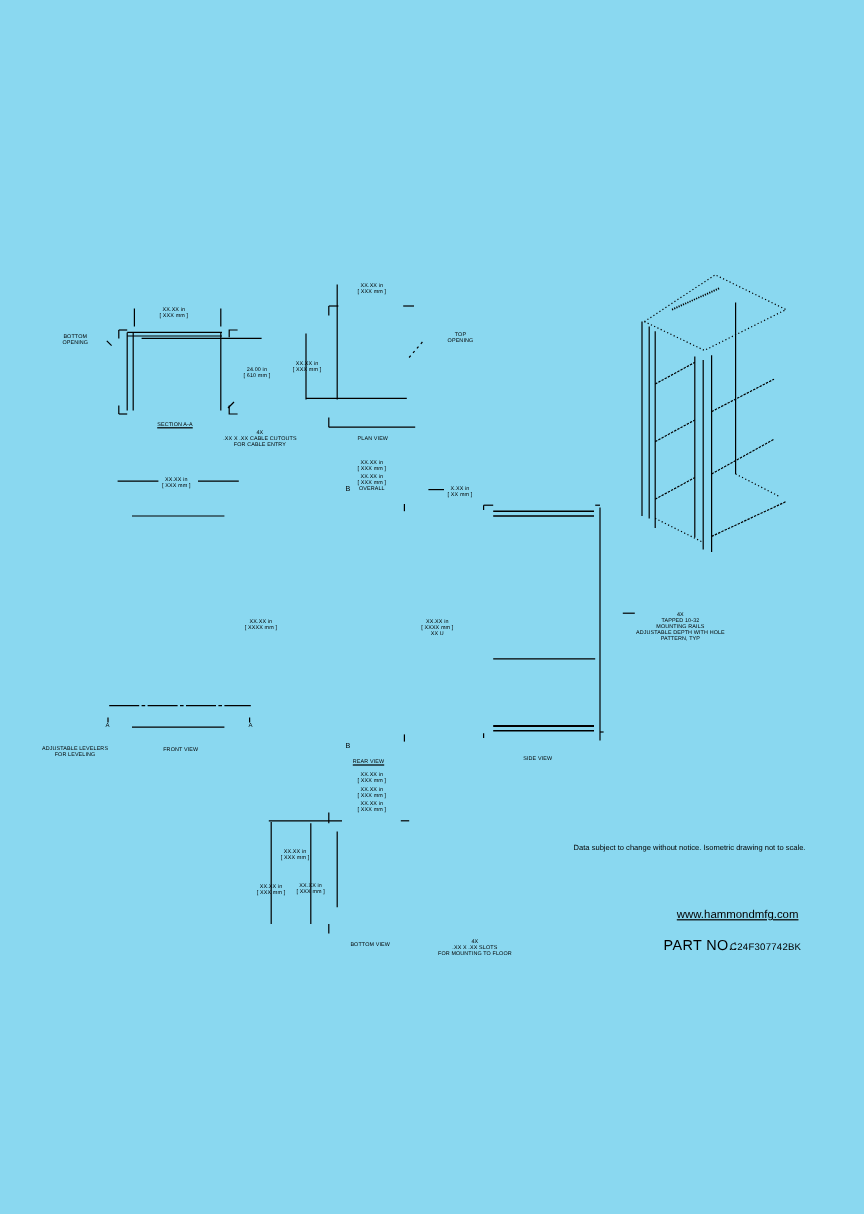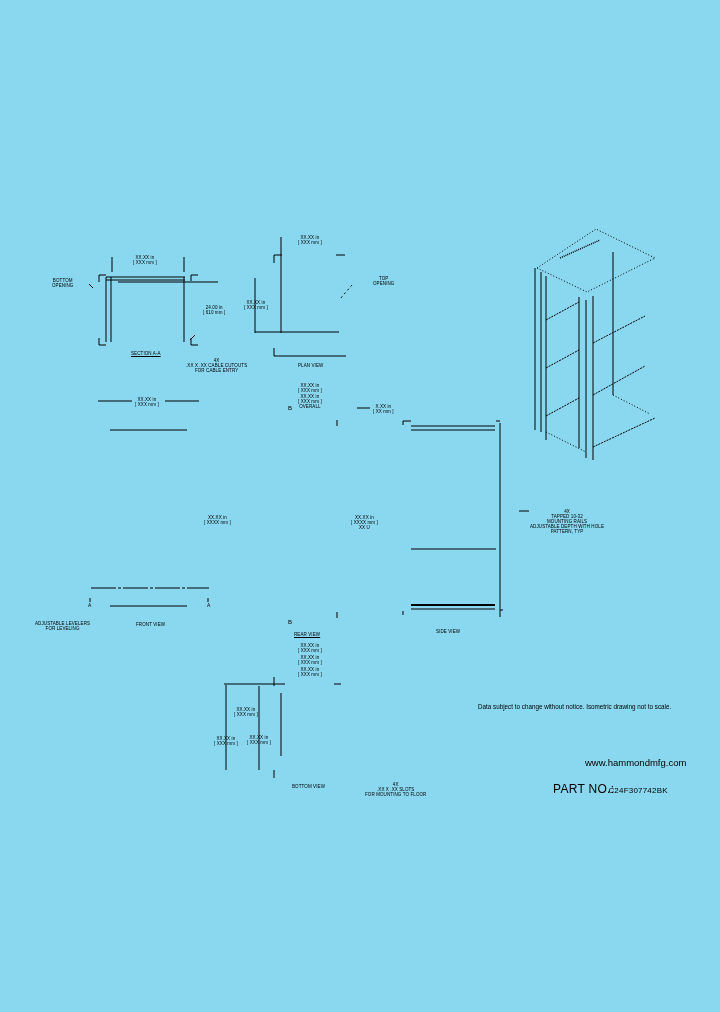--- a/index.html
+++ b/index.html
@@ -22,23 +22,24 @@
   }
   .lbl.ul { text-decoration: underline; }
   .note {
     position: absolute;
     left: 478px; top: 703px;
     font-size: 6.3px;
     white-space: nowrap;
   }
   .url {
     position: absolute;
-    left: 585px; top: 757px;
+    left: 564px; top: 757px;
     font-size: 9.5px;
     white-space: nowrap;
+    text-decoration: underline;
   }
   .part {
     position: absolute;
     left: 553px; top: 779px;
     white-space: nowrap;
   }
   .part .pfx { font-size: 12px; letter-spacing: 0.3px; }
   .part .num { font-size: 8px; margin-left: -6px; letter-spacing: 0.2px; }
 </style>
 </head>

